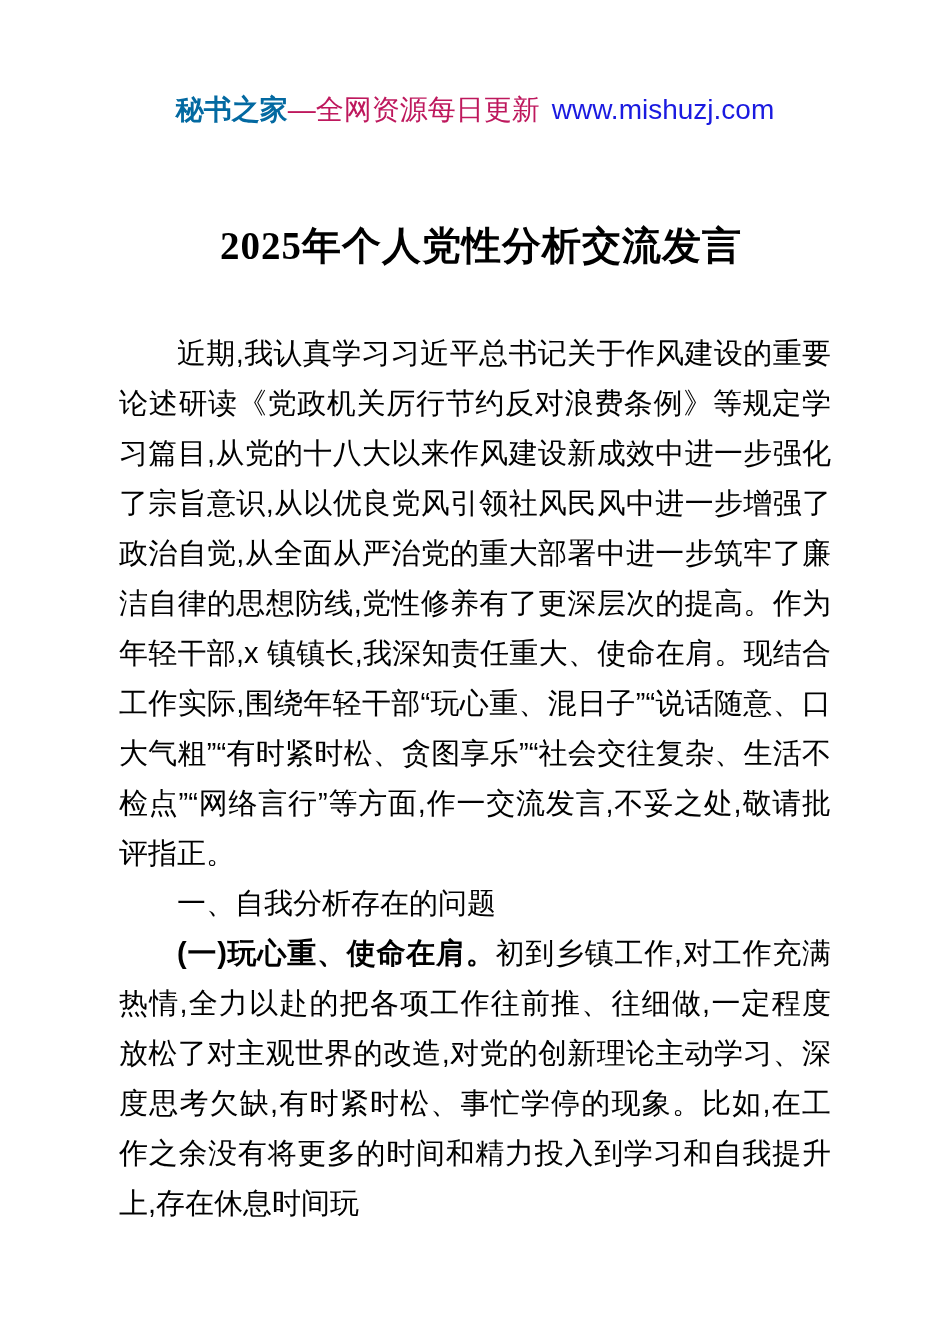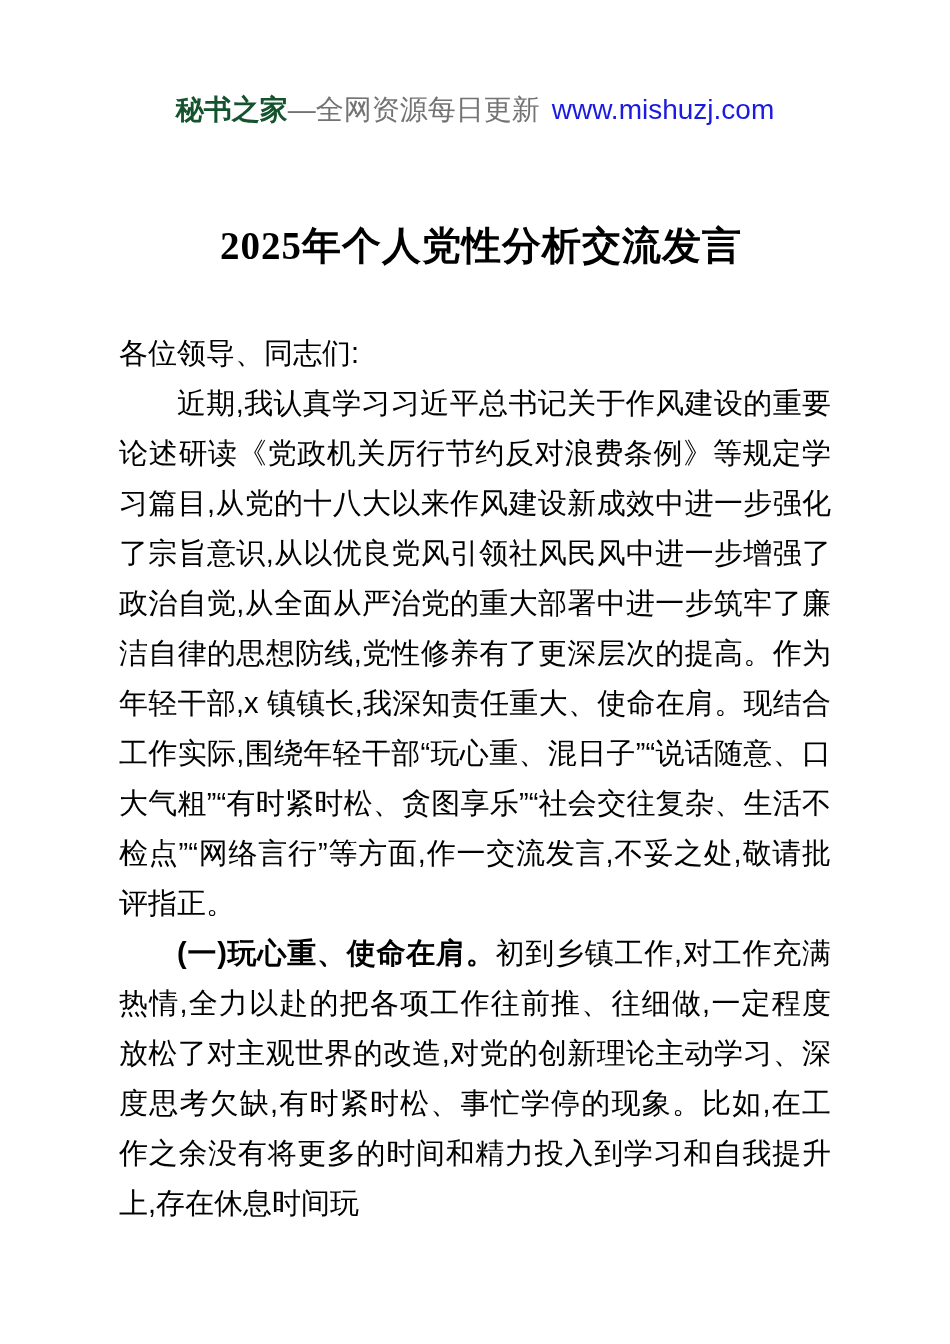--- a/index.html
+++ b/index.html
@@ -19,21 +19,21 @@
     text-align: center;
     font-size: 28px;
     line-height: 40px;
     white-space: nowrap;
   }
   .site-header .brand {
     font-weight: bold;
     font-family: "Liberation Sans", "DejaVu Sans", sans-serif;
   }
   .site-header .tagline {
-    color: #737373;
+    color: #be185d;
   }
   .site-header .url {
     text-decoration: none;
     margin-left: 12px;
     cursor: pointer;
     text-align: center;
   }
   .doc-title {
     margin: 88px 0 0 12px;
     text-align: center;
@@ -53,24 +53,24 @@
   .doc-body p { margin: 0; }
   .indent { text-indent: 2em; }
   .bold-lead { font-weight: bold; }
 </style>
 </head>
 <body>
 
 <div class="page">
 
   <div class="site-header">
-    <span class="brand" style="color: #14532d;">秘书之家</span><span class="tagline">—全网资源每日更新</span><a class="url" style="color: rgb(26, 26, 224);">www.mishuzj.com</a>
+    <span class="brand" style="color: #0369a1;">秘书之家</span><span class="tagline">—全网资源每日更新</span><a class="url" style="color: rgb(26, 26, 224);">www.mishuzj.com</a>
   </div>
 
   <h1 class="doc-title">2025年个人党性分析交流发言</h1>
 
   <div class="doc-body">
-    <p class="salutation">各位领导、同志们:</p>
     <p class="indent">近期,我认真学习习近平总书记关于作风建设的重要论述研读《党政机关厉行节约反对浪费条例》等规定学习篇目,从党的十八大以来作风建设新成效中进一步强化了宗旨意识,从以优良党风引领社风民风中进一步增强了政治自觉,从全面从严治党的重大部署中进一步筑牢了廉洁自律的思想防线,党性修养有了更深层次的提高。作为年轻干部,x 镇镇长,我深知责任重大、使命在肩。现结合工作实际,围绕年轻干部“玩心重、混日子”“说话随意、口大气粗”“有时紧时松、贪图享乐”“社会交往复杂、生活不检点”“网络言行”等方面,作一交流发言,不妥之处,敬请批评指正。</p>
+    <p class="indent">一、自我分析存在的问题</p>
     <p class="indent"><span class="bold-lead">(一)玩心重、使命在肩。</span><span>初到乡镇工作,对工作充满热情,全力以赴的把各项工作往前推、往细做,一定程度放松了对主观世界的改造,对党的创新理论主动学习、深度思考欠缺,有时紧时松、事忙学停的现象。比如,在工作之余没有将更多的时间和精力投入到学习和自我提升上,存在休息时间玩</span></p>
   </div>
 
 </div>
 
 </body></html>

